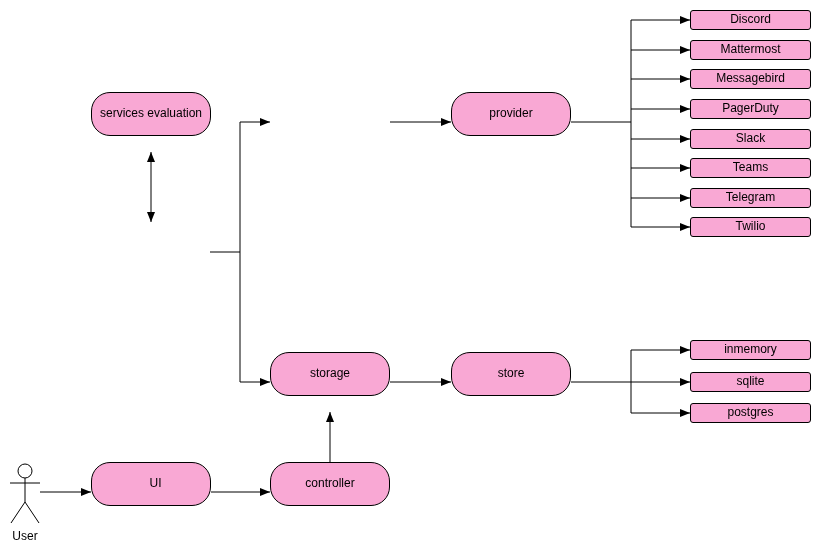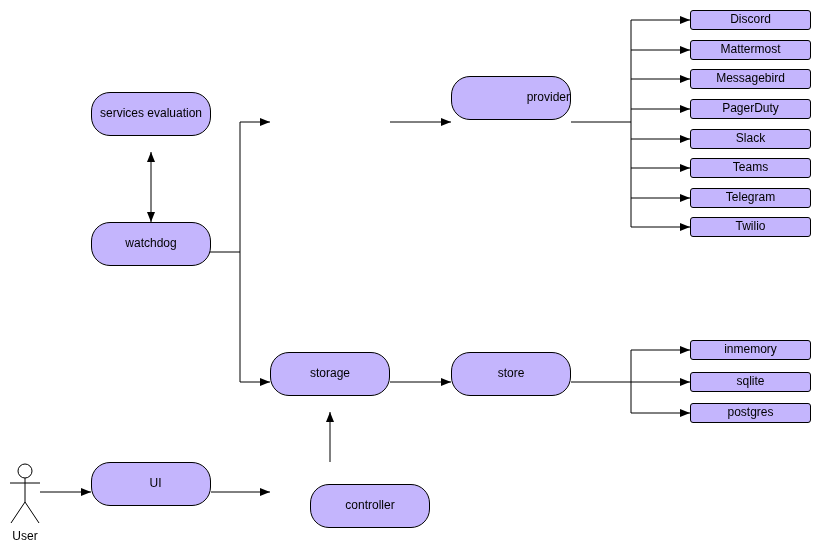--- a/index.html
+++ b/index.html
@@ -4,21 +4,21 @@
 <style>
   html, body { margin:0; padding:0; background:#ffffff; }
   .canvas {
     position:relative; width:822px; height:554px; background:#ffffff;
     font-family:"Liberation Sans", sans-serif; color:#000; overflow:hidden;
   }
   svg.wires { position:absolute; left:0; top:0; width:822px; height:554px; }
   .node {
     position:absolute; box-sizing:border-box;
     display:flex; align-items:center; justify-content:center;
-    background:#c4b5fd; border:1px solid #000000;
+    background:#f9a8d4; border:1px solid #000000;
     font-size:12px; line-height:1.1; text-align:center; color:#000000;
     white-space:nowrap;
   }
   .node.big   { width:120px; height:44px; border-radius:19px; }
   .node.small { width:121px; height:20px; border-radius:3px; }
   .actor-label {
     position:absolute; left:0px; top:529px; width:50px;
     font-size:12px; text-align:center; color:#000000;
   }
 </style>
@@ -74,36 +74,33 @@
       <path d="M25,478 L25,502"></path>
       <path d="M10,483 L40,483"></path>
       <path d="M25,502 L11,523"></path>
       <path d="M25,502 L39,523"></path>
     </g>
   </svg>
 
   <div class="node big" style="left:91px; top:92px;">
     <span>services evaluation</span>
   </div>
-  <div class="node big" style="left:91px; top:222px;">
-    <span>watchdog</span>
-  </div>
-  <div class="node big" style="left:451px; top:76px;justify-content:flex-end;">
+  <div class="node big" style="left:451px; top:92px;">
     <span>provider</span>
   </div>
   <div class="node big" style="left:270px; top:352px;">
     <span>storage</span>
   </div>
   <div class="node big" style="left:451px; top:352px;">
     <span>store</span>
   </div>
   <div class="node big" style="left:91px; top:462px;padding-left:9px;">
     <span>UI</span>
   </div>
-  <div class="node big" style="left:270px; top:484px;margin-left:40px;">
+  <div class="node big" style="left:270px; top:462px;">
     <span>controller</span>
   </div>
 
   <div class="node small" style="left:690px; top:10px;">
     <span>Discord</span>
   </div>
   <div class="node small" style="left:690px; top:40px;">
     <span>Mattermost</span>
   </div>
   <div class="node small" style="left:690px; top:69px;">

